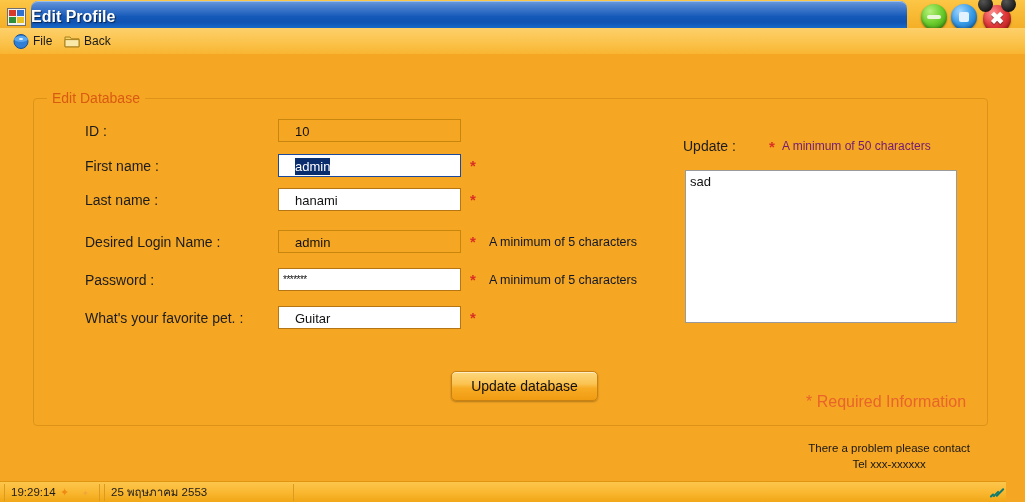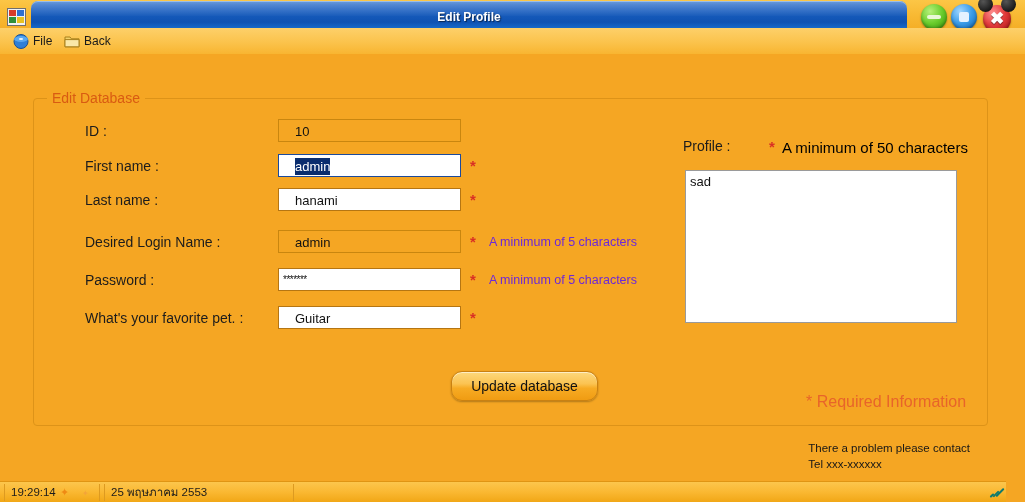--- a/index.html
+++ b/index.html
@@ -31,22 +31,22 @@
     box-shadow: inset 0 1px 0 rgba(255,255,255,0.35);
     overflow: hidden;
   }
   #caption-gloss {
     position: absolute; left: 0; top: 0; width: 100%; height: 15px;
     background: linear-gradient(to bottom, rgba(255,255,255,0.30), rgba(255,255,255,0.02));
     border-radius: 7px 7px 0 0;
   }
   #caption-title {
     position: absolute; left: 0; top: 0; width: 100%; height: 32px;
-    line-height: 32px; text-align: center;
-    color: #ffffff; font-size: 12px; font-weight: bold;
+    line-height: 32px; text-align: left;
+    color: #ffffff; font-size: 16px; font-weight: bold;
     text-shadow: 1px 1px 1px rgba(0,0,0,0.55);
   }
   .wbtn {
     position: absolute; top: 4px; width: 26px; height: 26px;
     border-radius: 50%; cursor: pointer;
   }
   #btn-min {
     left: 921px;
     background: radial-gradient(circle at 35% 28%, #b6f07a 0%, #6bcd2d 48%, #2e8a08 100%);
     box-shadow: inset 0 -2px 3px rgba(0,0,0,0.3), 0 1px 2px rgba(0,0,0,0.35);
@@ -130,21 +130,21 @@
   }
   .finput.focus {
     border: 1px solid #1b4a9c;
   }
   .star {
     position: absolute; left: 470px; top: 2px;
     color: #d93025; font-size: 15px; font-weight: bold; line-height: 22px;
   }
   .hint {
     position: absolute; left: 489px; top: 0; height: 26px; line-height: 26px;
-    font-size: 12.5px; color: #6d28d9; white-space: nowrap;
+    font-size: 12.5px; color: #0f172a; white-space: nowrap;
   }
   .sel {
     background: #0a2d6e; color: #ffffff;
   }
   .inputtext {
     position: absolute; left: 16px; top: 3px; font-size: 13px;
     line-height: 17px; white-space: pre;
   }
   .pwtext {
     position: absolute; left: 4px; top: 4px; font-size: 10px;
@@ -155,51 +155,51 @@
   #address-label {
     position: absolute; left: 683px; top: 78px;
     font-size: 14px; color: #1c1c1c;
   }
   #address-star {
     position: absolute; left: 769px; top: 78px;
     color: #d93025; font-size: 15px; font-weight: bold;
   }
   #address-hint {
     position: absolute; left: 782px; top: 79px;
-    font-size: 15px; color: #000000;
+    font-size: 12px; color: #701a75;
   }
   #address-box {
     position: absolute; left: 685px; top: 110px; width: 272px; height: 153px;
     border: 1px solid #9a9a9a; background: #ffffff;
   }
   #address-text {
     position: absolute; left: 4px; top: 3px;
     font-size: 13px; color: #111; line-height: 16px;
   }
 
   
   #update-btn {
     position: absolute; left: 451px; top: 311px; width: 147px; height: 30px;
-    border-radius: 11px;
+    border-radius: 5px;
     border: 1px solid #c98112;
     background: linear-gradient(to bottom, #fdd87d 0%, #fbc352 42%, #f7ab24 58%, #f09c12 100%);
     box-shadow: 0 1px 2px rgba(0,0,0,0.28), inset 0 1px 0 rgba(255,255,255,0.55);
     font-family: "Liberation Sans", sans-serif;
     font-size: 14px; color: #111; cursor: pointer;
   }
 
   #required-note {
     position: absolute; left: 806px; top: 333px;
     font-size: 16px; color: #e8642a; text-align: center;
   }
 
   
   #footer {
     position: absolute; right: 55px; top: 380px;
-    text-align: left; font-size: 11.5px; color: #171717; line-height: 16px;
+    text-align: center; font-size: 11.5px; color: #171717; line-height: 16px;
   }
 
   
   #statusbar {
     position: absolute; left: 0; top: 481px; width: 1006px; height: 21px;
     background: linear-gradient(to bottom, #fcc64d 0%, #fab832 50%, #f1a716 100%);
     border-top: 1px solid #e09513;
   }
   .sb-panel {
     position: absolute; top: 2px; height: 17px; line-height: 17px;
@@ -319,21 +319,21 @@
       </div>
       <div class="row" style="top: 245px; width: 1000px;">
         <div class="flabel">What's your favorite pet.  :</div>
         <div class="finput">
           <span class="inputtext">Guitar</span>
         </div>
         <span class="star">*</span>
       </div>
     </div>
 
-  <div id="address-label">Profile  :</div>
+  <div id="address-label">Update  :</div>
   <div id="address-star">*</div>
   <div id="address-hint">A minimum of 50 characters</div>
   <div id="address-box">
     <div id="address-text">sad</div>
   </div>
 
   <button id="update-btn">Update database</button>
 
   <div id="required-note">* Required Information</div>
 

